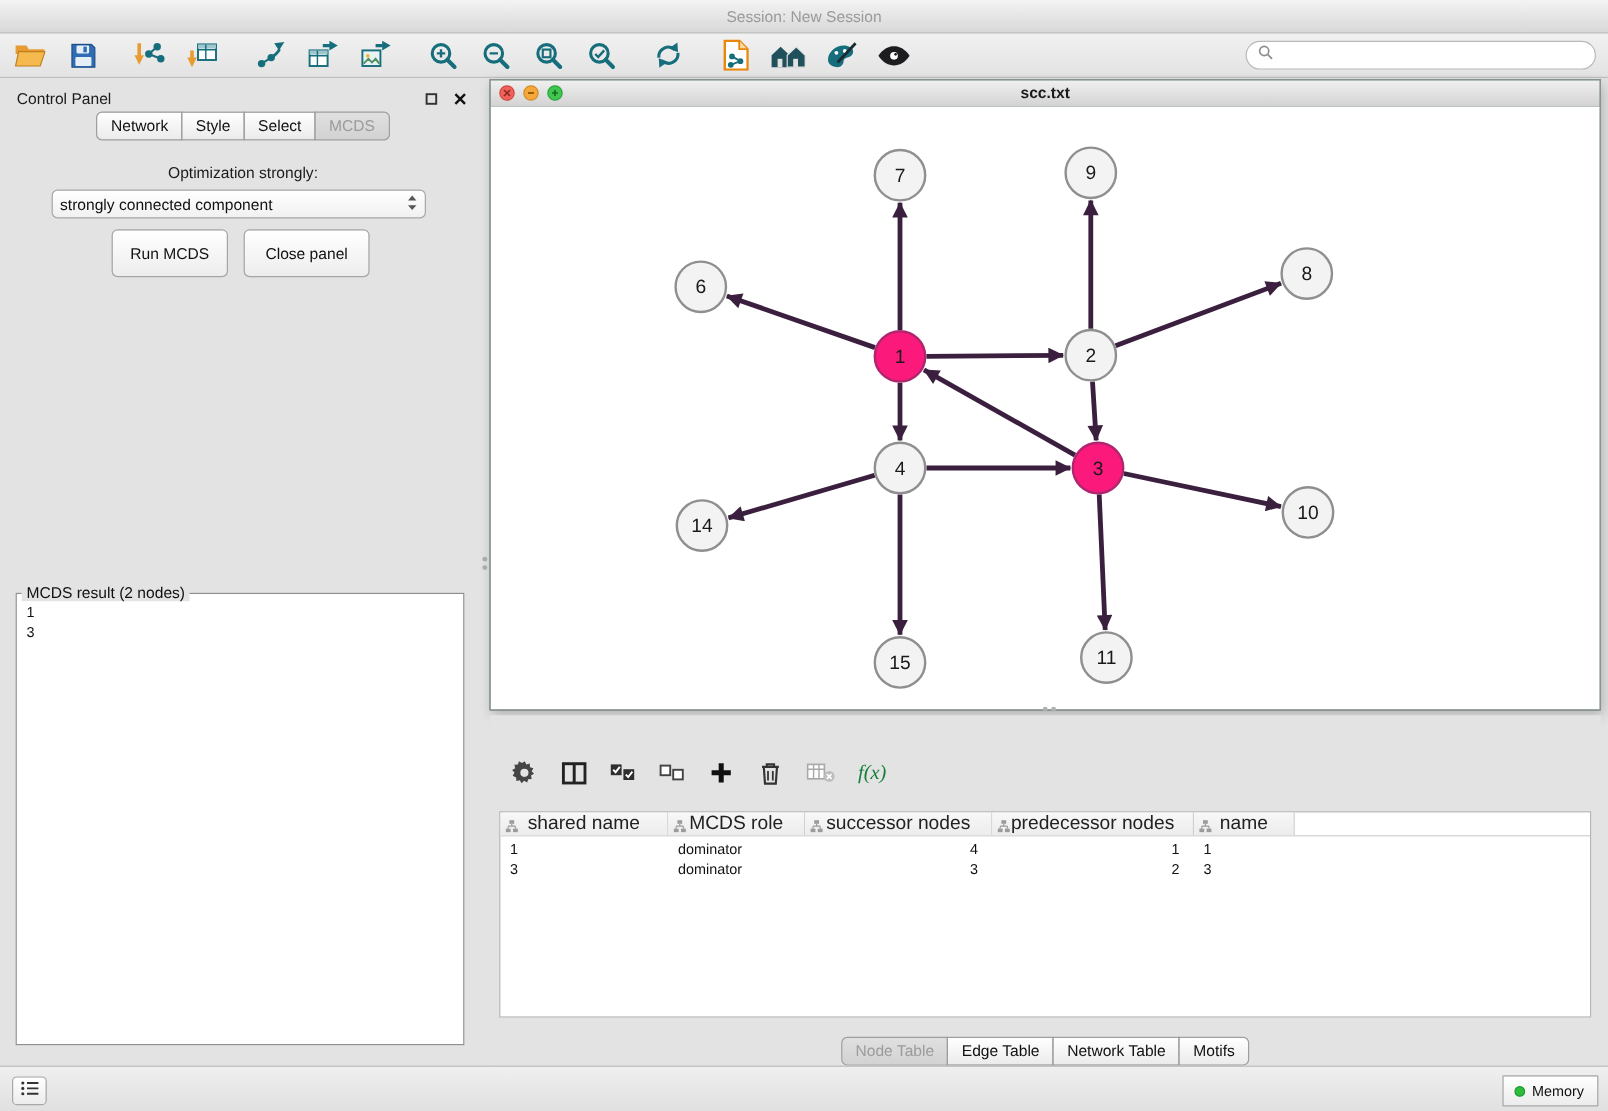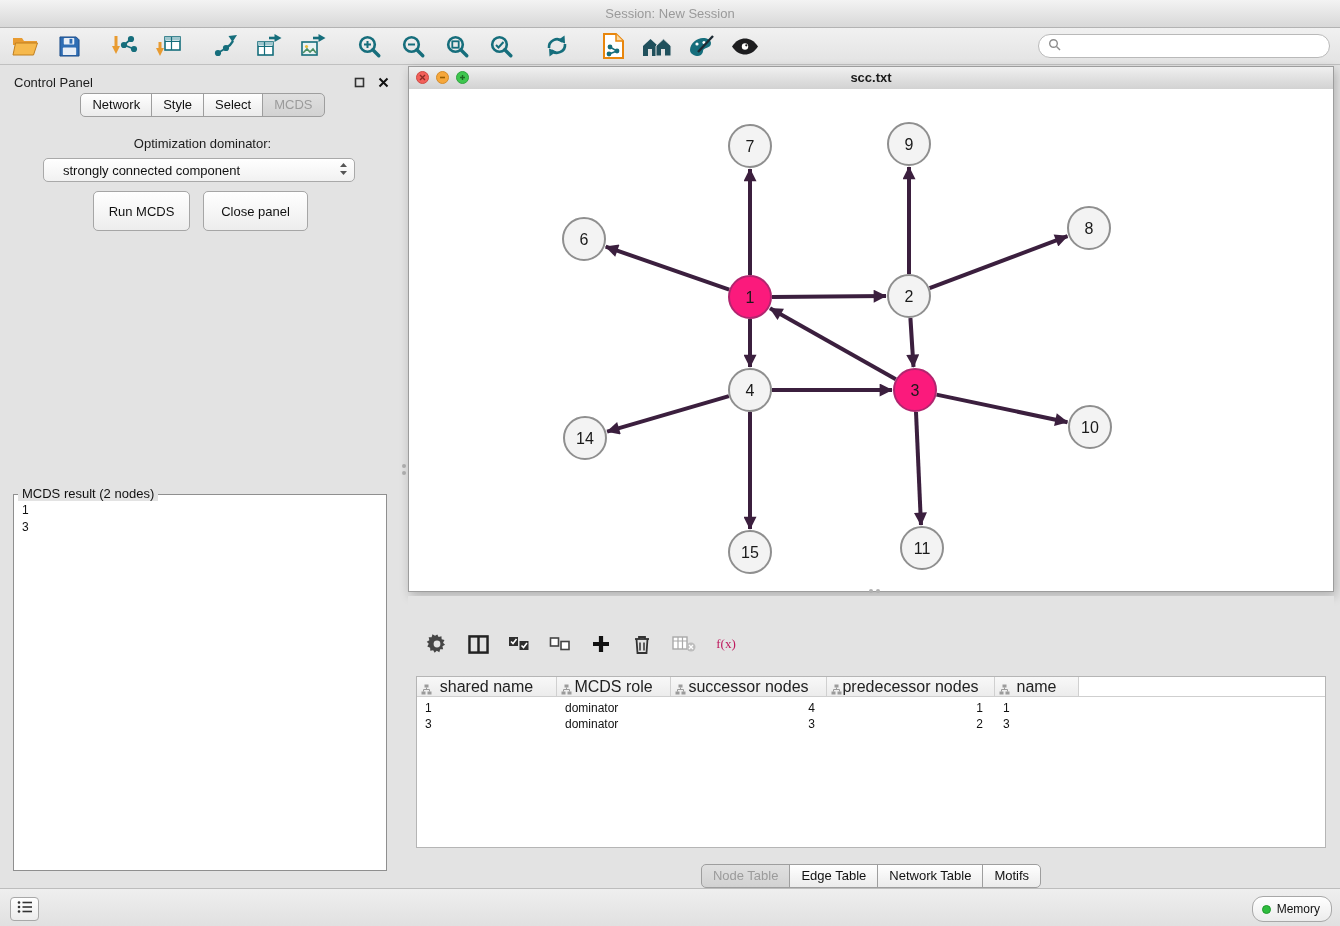--- a/index.html
+++ b/index.html
@@ -27,21 +27,21 @@
   .ph-spacer{flex:1}
   .panel-icon{width:16px;height:16px;display:flex;align-items:center;justify-content:center;margin-left:8px}
   .cp-tabs{display:flex;justify-content:center;margin-top:3px}
   .tab{font-size:13px;padding:3px 11px 4px;background:linear-gradient(#ffffff,#ebebeb);border:1px solid #9e9e9e;
     color:#111;margin-left:-1px;white-space:nowrap}
   .tab.first{margin-left:0;border-radius:5px 0 0 5px}
   .tab.last{border-radius:0 5px 5px 0}
   .tab.active{background:linear-gradient(#e0e0e0,#d2d2d2);color:#9b9b9b}
   .opt-label{position:absolute;top:70px;left:0;width:100%;text-align:center;font-size:13px;color:#1c1c1c}
   .dropdown{position:absolute;top:92px;left:38px;width:312px;height:24px;background:linear-gradient(#ffffff,#f1f1f1);
-    border:1px solid #a9a9a9;border-radius:5px;display:flex;align-items:center;padding:0 6px 0 19px;box-sizing:border-box;
+    border:1px solid #a9a9a9;border-radius:5px;display:flex;align-items:center;padding:0 6px 0 6px;box-sizing:border-box;
     font-size:13px;color:#111}
   .dd-label{flex:1}
   .btn{position:absolute;top:125px;height:40px;background:linear-gradient(#ffffff,#ededed);border:1px solid #a6a6a6;
     border-radius:5px;font-size:13px;color:#111;display:flex;align-items:center;justify-content:center;box-sizing:border-box}
   .btn.run{left:88px;width:97px}
   .btn.closep{left:198px;width:105px}
   .result-box{position:absolute;left:8px;top:428px;width:374px;height:377px;border:1px solid #8f8f8f;background:#fff;box-sizing:border-box}
   .result-legend{position:absolute;top:-9px;left:4px;background:#e3e3e3;padding:0 4px;font-size:13px;color:#111}
   .result-content{padding:7px 8px;font-size:12px;color:#111;line-height:17px;white-space:pre}
 
@@ -55,40 +55,40 @@
   .light.red{background:#f2605a;border:1px solid #ce4a43}
   .light.yellow{background:#f6a73b;border:1px solid #d48c2a}
   .light.green{background:#3ec64e;border:1px solid #2fa33e}
   .net-canvas{position:absolute;left:0;top:22px;width:924px;height:502px;background:#fff}
 
   
   .table-panel{position:absolute;left:408px;top:596px;width:926px;height:292px;background:#e3e3e3}
   .tp-header{height:22px;display:flex;align-items:center;padding:0 9px}
   .tp-toolbar{position:absolute;left:18px;top:30px;height:36px;display:flex;align-items:center;gap:19px}
   .tp-btn{display:flex;align-items:center;justify-content:center;min-width:22px;height:26px}
-  .fx{font-family:"Liberation Serif",serif;font-size:13px;color:#be185d}
+  .fx{font-family:"Liberation Serif",serif;font-style:italic;font-size:17px;color:#15803d}
   .data-table{position:absolute;left:8px;top:80px;width:910px;height:172px;background:#fff;border:1px solid #b5b5b5;
     box-sizing:border-box;overflow:hidden}
   .thead{display:flex;height:19px;border-bottom:1px solid #cfcfcf}
   .th{position:relative;display:flex;align-items:center;justify-content:center;font-size:16px;color:#222;
     background:linear-gradient(#f8f8f8,#ececec);border-right:1px solid #d0d0d0;box-sizing:border-box}
   .colicon{position:absolute;left:4px;top:4px;display:block}
   .trow{display:flex;height:16px;font-size:12px;color:#111;align-items:center}
   .trow.firstrow{margin-top:3px}
   .td{box-sizing:border-box;padding:0 8px;overflow:hidden;white-space:nowrap}
   .td.num{text-align:right;padding-right:12px}
   .tp-tabs{position:absolute;left:0;width:100%;top:268px;display:flex;justify-content:center}
 
   
   .status-bar{position:absolute;left:0;top:888px;width:100%;height:38px;background:linear-gradient(#efefef,#e0e0e0);
     border-top:1px solid #bdbdbd}
   .list-btn{position:absolute;left:10px;top:8px;width:27px;height:22px;background:linear-gradient(#fff,#ececec);
     border:1px solid #a8a8a8;border-radius:4px;display:flex;align-items:center;justify-content:center}
   .memory-btn{position:absolute;right:8px;top:7px;height:24px;padding:0 11px 0 9px;background:linear-gradient(#fff,#ececec);
-    border:1px solid #a8a8a8;border-radius:11px;display:flex;align-items:center;gap:6px;font-size:12px;color:#111}
+    border:1px solid #a8a8a8;border-radius:1px;display:flex;align-items:center;gap:6px;font-size:12px;color:#111}
   .memory-dot{width:9px;height:9px;border-radius:50%;background:#2ebd3e;border:1px solid #1f9a2e;box-sizing:border-box}
 
   .v-grip{position:absolute;left:400px;top:457px;width:7px;height:24px;display:flex;flex-direction:column;
     align-items:center;justify-content:center;gap:3px}
   .v-grip i{display:block;width:4px;height:4px;background:#b0b0b0;border-radius:50%}
   .h-grip{position:absolute;left:862px;top:588px;width:24px;height:6px;display:flex;align-items:center;justify-content:center;gap:3px}
   .h-grip i{display:block;width:4px;height:4px;background:#b0b0b0;border-radius:50%}
 </style>
 <title>Session: New Session</title></head>
 <body>
@@ -266,21 +266,21 @@
           </svg>
         </span>
     </div>
     <div class="cp-tabs">
         <div class="tab first">Network</div>
         <div class="tab">Style</div>
         <div class="tab">Select</div>
         <div class="tab active last">MCDS</div>
       </div>
 
-    <div class="opt-label">Optimization dominator:</div>
+    <div class="opt-label">Optimization strongly:</div>
 
     <div class="dropdown">
       <span class="dd-label">strongly connected component</span>
       <span><svg width="9" height="14" viewBox="0 0 9 14">
             <path d="M4.5 1L8 5H1z" fill="#555"></path>
             <path d="M4.5 13L1 9h7z" fill="#555"></path>
           </svg></span>
     </div>
 
     <div class="btn run">Run MCDS</div>

